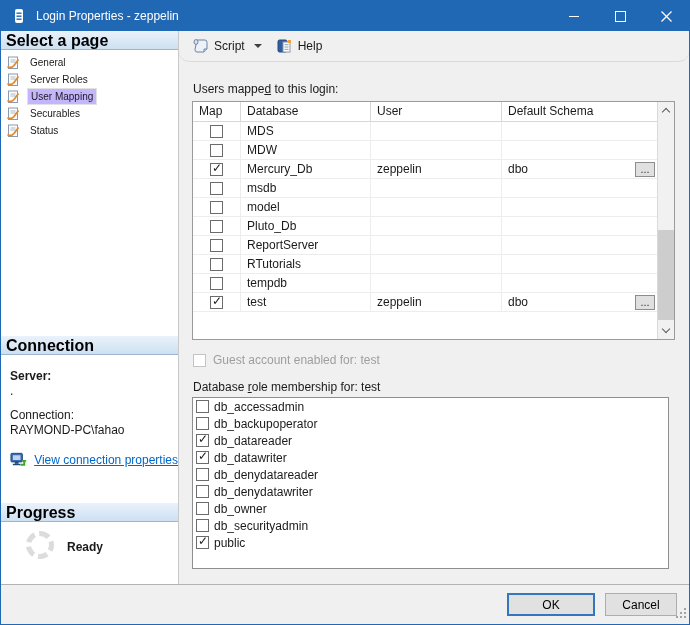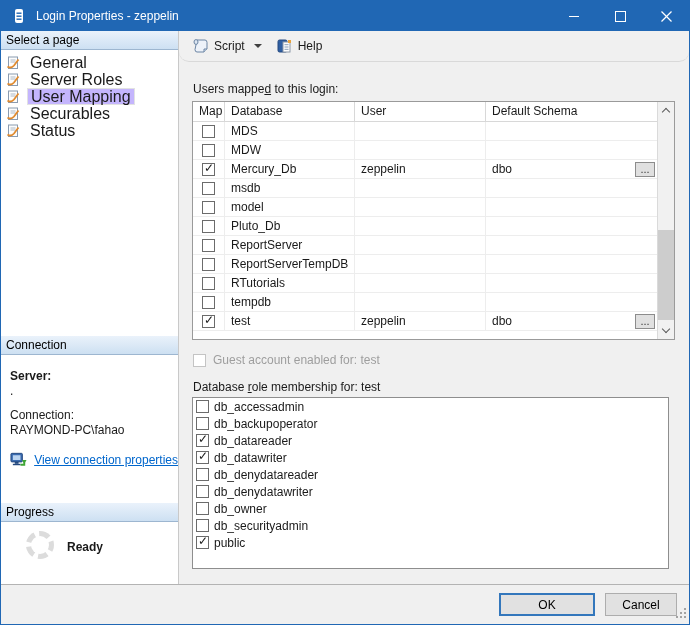--- a/index.html
+++ b/index.html
@@ -13,26 +13,26 @@
   .title-icon{margin-left:11px;display:flex;}
   .title-text{color:#fff;margin-left:10px;font-size:12px;white-space:nowrap;}
   .win-btns{margin-left:auto;display:flex;height:100%;}
   .win-btn{width:46px;display:flex;align-items:center;justify-content:center;}
   .glyph-min{width:10px;height:1px;background:#fff;}
   .glyph-max{width:9px;height:9px;border:1px solid #fff;}
   
   .mainrow{display:flex;height:553px;flex-shrink:0;}
   
   .sidebar{width:178px;background:#fff;border-right:1px solid #C9C9C9;position:relative;box-sizing:border-box;flex-shrink:0;}
-  .side-header{height:19px;line-height:19px;font-weight:normal;padding-left:5px;font-size:12px;color:#000;
+  .side-header{height:19px;line-height:19px;font-weight:bold;padding-left:5px;font-size:16px;color:#000;
     background:linear-gradient(#EAF2FB,#CDE0F2);border-bottom:1px solid #9DB6D0;box-sizing:border-box;}
   .side-list{padding-top:4px;}
   .side-item{height:17px;display:flex;align-items:center;padding-left:5px;cursor:default;}
   .side-item .page-icon{flex-shrink:0;margin-right:5px;}
-  .side-label{font-size:16px;padding:0 3px;line-height:15px;white-space:nowrap;}
+  .side-label{font-size:10px;padding:0 3px;line-height:15px;white-space:nowrap;}
   .side-item.selected .side-label{background:#c4b5fd;border:1px solid #E2E2E2;}
   .abs-header{position:absolute;left:0;right:0;}
   .conn-block{position:absolute;left:0;right:0;top:324px;padding-left:9px;line-height:15px;}
   .conn-label{margin-top:14px;font-weight:bold;}
   .conn-block .pair2{margin-top:9px;}
   .link-row{margin-top:14px;display:flex;align-items:center;gap:7px;}
   .link{color:#0066CC;text-decoration:underline;font-size:12px;white-space:nowrap;cursor:pointer;}
   .prog-block{position:absolute;left:16px;right:0;top:491px;padding:9px 0 0 9px;display:flex;align-items:center;font-weight:bold;}
   .spinner{width:28px;height:28px;border-radius:50%;border:5px dashed #DCDCDC;box-sizing:border-box;flex-shrink:0;}
   .prog-label{margin:3px 0 0 13px;}
@@ -43,21 +43,21 @@
   .drop-arrow{width:0;height:0;border-left:4px solid transparent;border-right:4px solid transparent;border-top:4px solid #404040;margin:0 8px 0 4px;}
   .section-label{position:absolute;left:14px;white-space:nowrap;}
   .mn{text-decoration:underline;}
   
   .grid{position:absolute;left:13px;top:70px;width:483px;height:239px;background:#fff;border:1px solid #9A9A9A;box-sizing:border-box;display:flex;}
   .grid-table{flex:1;overflow:hidden;}
   .g-header{display:flex;height:20px;}
   .g-hcell{border-right:1px solid #D8D8D8;border-bottom:1px solid #D8D8D8;padding-left:6px;line-height:19px;box-sizing:border-box;overflow:hidden;white-space:nowrap;background:#fff;}
   .g-row{display:flex;height:19px;}
   .g-cell{border-right:1px solid #EDEDED;border-bottom:1px solid #EDEDED;box-sizing:border-box;font-size:12px;padding-left:6px;overflow:hidden;white-space:nowrap;display:flex;align-items:center;}
-  .c-map{width:32px;}
+  .c-map{width:48px;}
   .c-db{width:130px;}
   .c-user{width:131px;}
   .c-schema{flex:1;}
   .g-cell.c-map{justify-content:center;padding-left:0;}
   .cb{width:13px;height:13px;border:1px solid #6B6B6B;background:#fff;box-sizing:border-box;position:relative;flex-shrink:0;display:inline-block;}
   .cb.checked::after{content:"\2713";position:absolute;left:1px;top:-2px;font-size:12px;line-height:13px;color:#1C1C1C;}
   .cb.disabled{border-color:#C4C4C4;}
   .ellipsis-btn{display:none;margin-left:auto;margin-right:2px;width:20px;height:15px;background:#E0E0E0;border:1px solid #8C8C8C;box-sizing:border-box;font-size:11px;line-height:9px;text-align:center;color:#333;padding:0;font-family:inherit;}
   .g-row.has-ellipsis .ellipsis-btn{display:block;}
   
@@ -73,21 +73,21 @@
   .guest-row{position:absolute;left:14px;top:322px;display:flex;align-items:center;gap:7px;color:#9E9E9E;}
   .role-label{top:349px;}
   .users-label{top:51px;}
   .role-list{position:absolute;left:13px;top:366px;width:477px;height:172px;background:#fff;border:1px solid #8E8E8E;box-sizing:border-box;padding-top:2px;overflow:hidden;}
   .role-row{height:17px;display:flex;padding-left:3px;}
   .role-row .cb{margin-right:5px;}
   .role-row.selected{background:#0078D7;color:#fff;}
   
   .bottom{flex:1;border-top:1px solid #B3B3B3;position:relative;background:#F0F0F0;}
   .btn{position:absolute;top:8px;height:23px;background:#E1E1E1;border:1px solid #ADADAD;font-size:12px;text-align:center;box-sizing:border-box;font-family:inherit;color:#000;padding:0;}
-  .btn-ok{right:94px;width:96px;border:2px solid #3377BC;}
+  .btn-ok{right:94px;width:88px;border:2px solid #3377BC;}
   .btn-cancel{right:12px;width:72px;}
   .grip{position:absolute;right:2px;bottom:2px;}
 </style>
 </head>
 <body>
 
 <div class="window">
 
   <div class="titlebar">
     <span class="title-icon">
@@ -311,31 +311,20 @@
       <span class="cb"></span>
     </div>
     <div class="g-cell c-db">ReportServer</div>
     <div class="g-cell c-user"></div>
     <div class="g-cell c-schema" style="border-right:none;">
       <span class="schema-text"></span>
 
     </div>
   </div>
 
-  <div class="g-row">
-    <div class="g-cell c-map">
-      <span class="cb"></span>
-    </div>
-    <div class="g-cell c-db">ReportServerTempDB</div>
-    <div class="g-cell c-user"></div>
-    <div class="g-cell c-schema" style="border-right:none;">
-      <span class="schema-text"></span>
-
-    </div>
-  </div>
 
   <div class="g-row">
     <div class="g-cell c-map">
       <span class="cb"></span>
     </div>
     <div class="g-cell c-db">RTutorials</div>
     <div class="g-cell c-user"></div>
     <div class="g-cell c-schema" style="border-right:none;">
       <span class="schema-text"></span>
 

